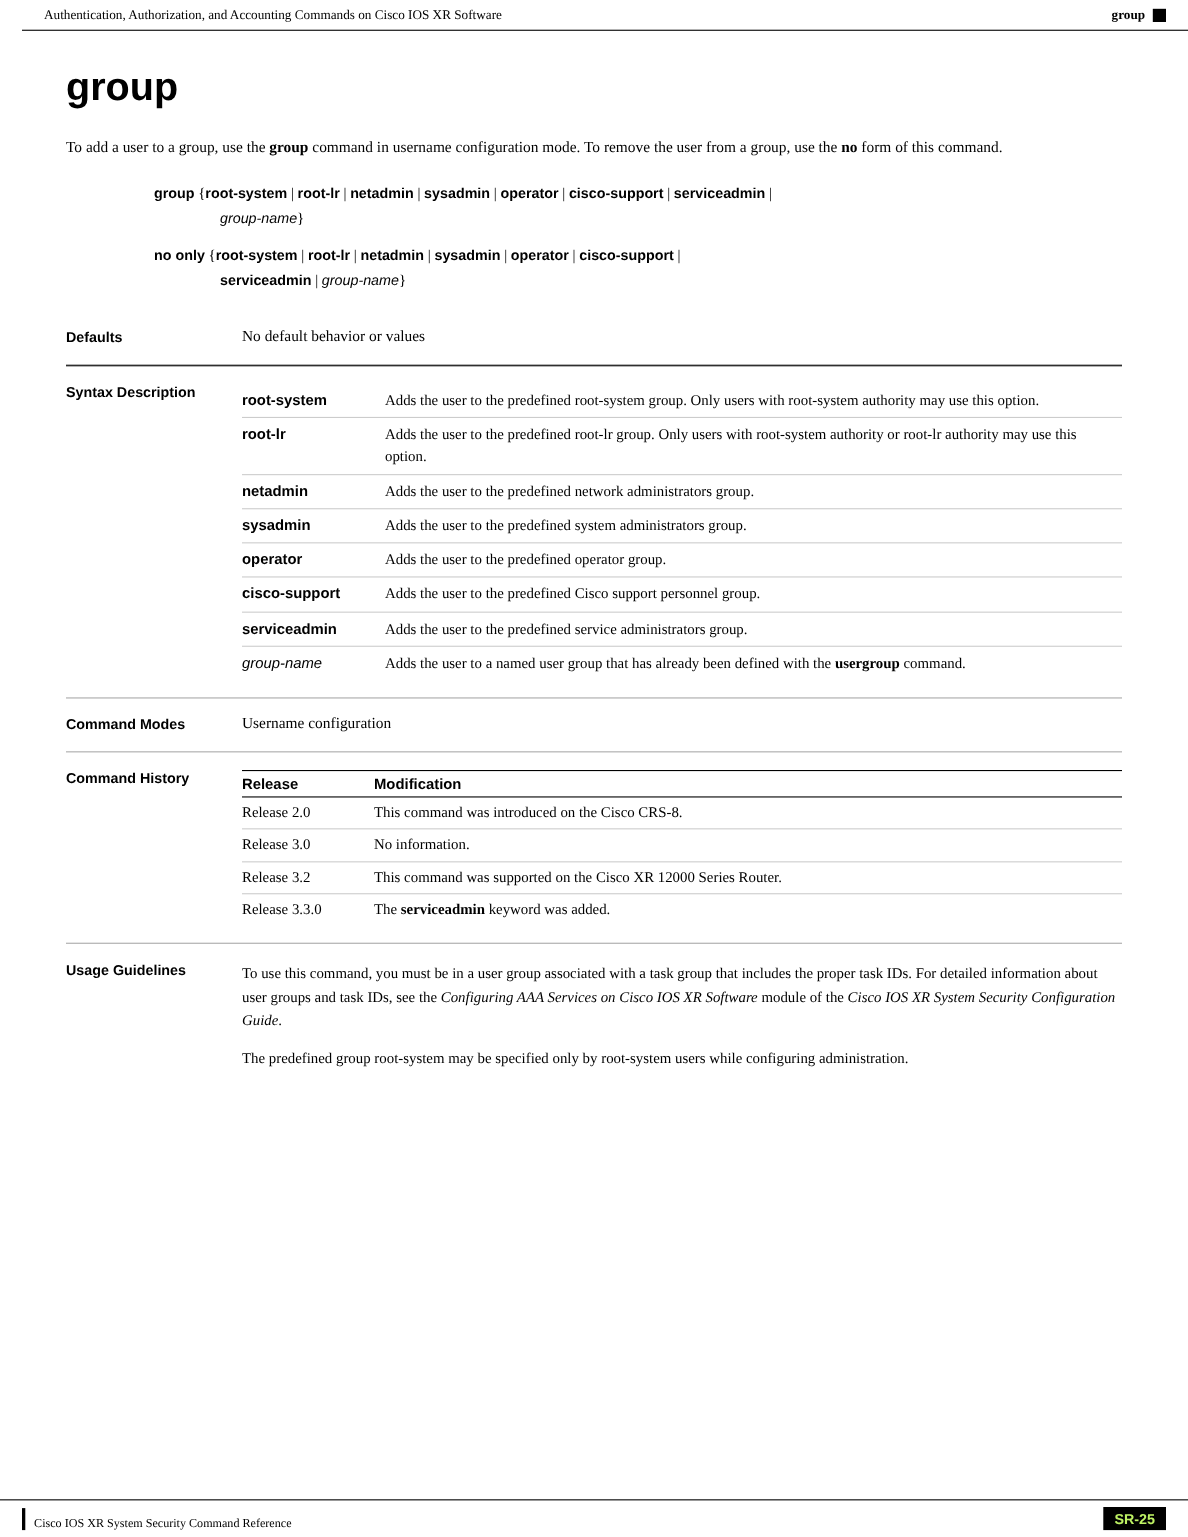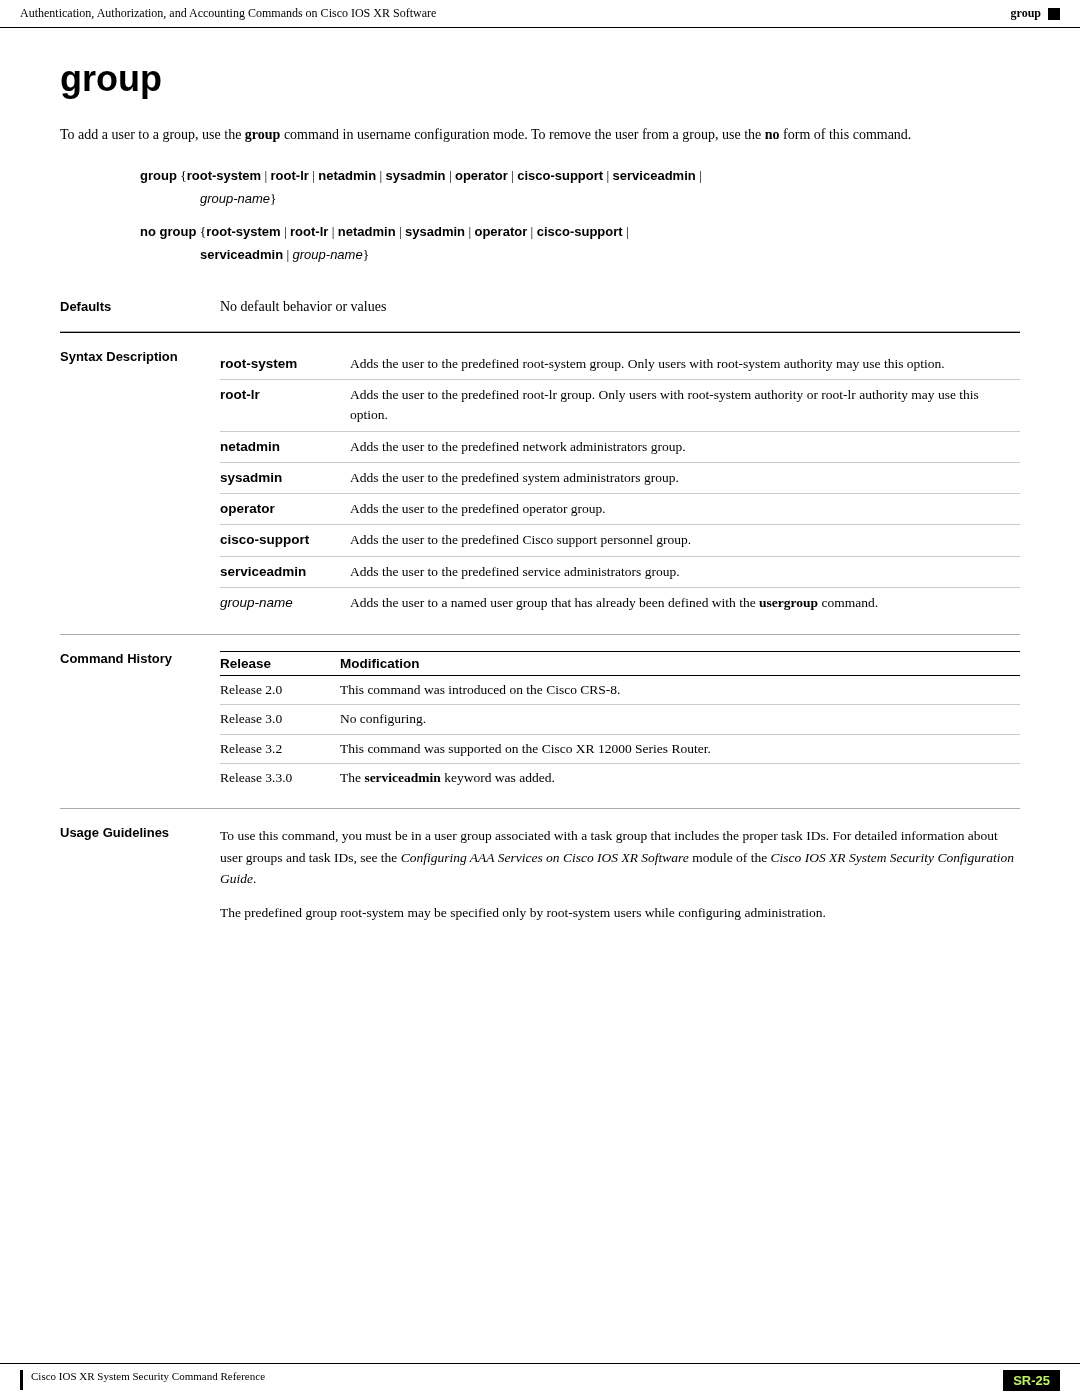--- a/index.html
+++ b/index.html
@@ -13,20 +13,21 @@
       position: relative;
     }
 
     
     .top-bar {
       display: flex;
       align-items: center;
       border-bottom: 1px solid #000;
       padding: 6px 20px;
       font-size: 12px;
+      margin-left: 20px;
     }
     .top-bar-left {
       flex: 1;
     }
     .top-bar-right {
       font-weight: bold;
       font-size: 12px;
       margin-left: 20px;
     }
     .top-bar-square {
@@ -140,21 +141,21 @@
       width: 120px;
     }
 
     
     .bottom-bar {
       position: absolute;
       bottom: 0;
       left: 0;
       right: 0;
       display: flex;
-      align-items: flex-start;
+      align-items: flex-end;
       border-top: 1px solid #000;
       padding: 6px 20px;
       font-size: 11px;
     }
     .bottom-bar-left {
       flex: 1;
     }
     .bottom-bar-left-line {
       width: 3px;
       height: 20px;
@@ -236,21 +237,21 @@
       <span> | </span><span class="cmd-bold">cisco-support</span>
       <span> | </span><span class="cmd-bold">serviceadmin</span>
       <span> |</span>
     </div>
     <div class="command-line" style="margin-left: 60px;">
       <span class="cmd-italic">group-name</span><span>}</span>
     </div>
     <div style="margin-top: 10px;"></div>
 
     <div class="command-line">
-      <span class="cmd-bold">no group</span>
+      <span class="cmd-bold">no only</span>
       <span> {</span><span class="cmd-bold">root-system</span>
       <span> | </span><span class="cmd-bold">root-lr</span>
       <span> | </span><span class="cmd-bold">netadmin</span>
       <span> | </span><span class="cmd-bold">sysadmin</span>
       <span> | </span><span class="cmd-bold">operator</span>
       <span> | </span><span class="cmd-bold">cisco-support</span>
       <span> |</span>
     </div>
     <div class="command-line" style="margin-left: 60px;">
       <span class="cmd-bold">serviceadmin</span>
@@ -300,39 +301,45 @@
             </tr>
             <tr>
               <td style="font-style: italic; font-weight: normal;">group-name</td>
               <td><span>Adds the user to a named user group that has already been defined with the </span><strong>usergroup</strong><span> command.</span></td>
             </tr>
           </tbody>
       </table>
     </div>
   </div>
 
+  <div class="section">
+    <div class="section-label">Command Modes</div>
+    <div class="section-content">
+      <span>Username configuration</span>
+    </div>
+  </div>
 
   <div class="section">
     <div class="section-label">Command History</div>
     <div class="section-content">
       <table class="history-table">
         <thead>
           <tr>
             <th>Release</th>
             <th>Modification</th>
           </tr>
         </thead>
         <tbody id="history-tbody">
         <tr>
               <td>Release 2.0</td>
               <td>This command was introduced on the Cisco CRS-8.</td>
             </tr>
             <tr>
               <td>Release 3.0</td>
-              <td>No configuring.</td>
+              <td>No information.</td>
             </tr>
             <tr>
               <td>Release 3.2</td>
               <td>This command was supported on the Cisco XR 12000 Series Router.</td>
             </tr>
             <tr>
               <td>Release 3.3.0</td>
               <td><span>The </span><strong>serviceadmin</strong><span> keyword was added.</span></td>
             </tr>
           </tbody>

